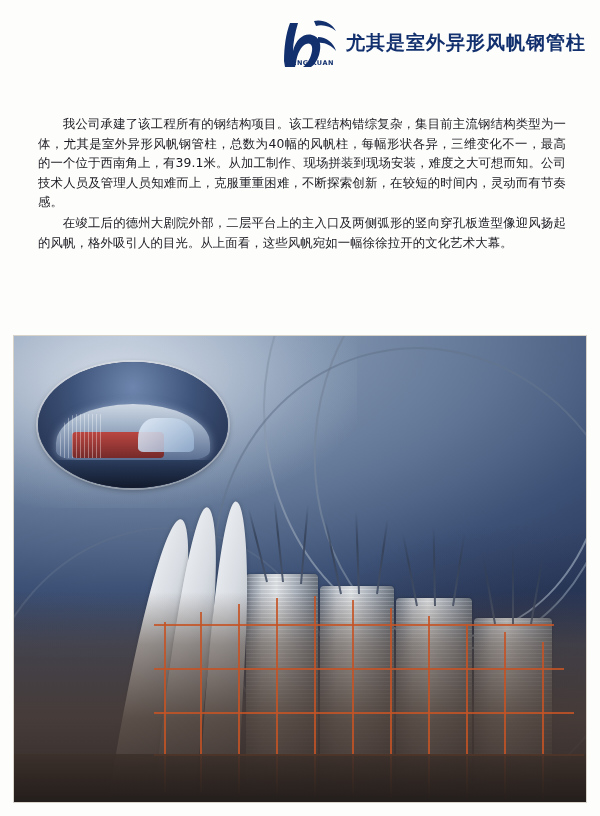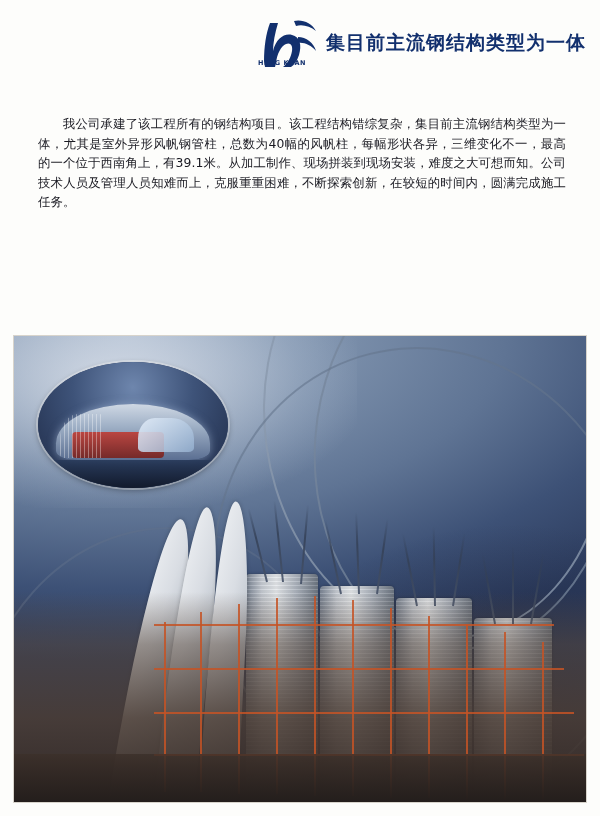--- a/index.html
+++ b/index.html
@@ -48,21 +48,21 @@
     font-family: "DejaVu Sans", sans-serif;
     font-size: 19px;
     font-weight: bold;
     letter-spacing: 1px;
     color: #12306e;
     white-space: nowrap;
   }
   .logo-sub {
     position: absolute;
     bottom: 2px;
-    left: 0;
+    left: 8px;
     font-family: "DejaVu Sans", sans-serif;
     font-size: 6.5px;
     font-weight: bold;
     letter-spacing: 0.5px;
     color: #12306e;
     white-space: nowrap;
   }
 
   
   .article {
@@ -250,25 +250,26 @@
 
   <div class="header">
     <div class="logo-mark">
       <svg width="62" height="52" viewBox="0 0 62 52" xmlns="http://www.w3.org/2000/svg">
         <path d="M6 44 C6 30 8 16 12 6 L20 6 C17 16 15 26 15 34 C18 22 26 16 34 18 C42 20 44 28 41 38 C39 44 36 48 33 50 L25 50 C30 46 33 40 34 34 C35 28 32 25 28 27 C23 29 19 37 18 46 L17 50 L7 50 Z" fill="#12306e"></path>
         <path d="M36 4 C44 2 54 6 58 14 C52 9 44 7 38 9 Z" fill="#12306e"></path>
         <path d="M40 20 C48 20 56 26 58 34 C53 28 46 25 40 26 Z" fill="#12306e"></path>
       </svg>
       <div class="logo-sub">HENG KUAN</div>
     </div>
-    <div class="logo-text">集目前主流钢结构类型为一体</div>
+    <div class="logo-text">尤其是室外异形风帆钢管柱</div>
   </div>
 
   <div class="article">
-    <p>我公司承建了该工程所有的钢结构项目。该工程结构错综复杂，集目前主流钢结构类型为一体，尤其是室外异形风帆钢管柱，总数为40幅的风帆柱，每幅形状各异，三维变化不一，最高的一个位于西南角上，有39.1米。从加工制作、现场拼装到现场安装，难度之大可想而知。公司技术人员及管理人员知难而上，克服重重困难，不断探索创新，在较短的时间内，圆满完成施工任务。</p>
+    <p>我公司承建了该工程所有的钢结构项目。该工程结构错综复杂，集目前主流钢结构类型为一体，尤其是室外异形风帆钢管柱，总数为40幅的风帆柱，每幅形状各异，三维变化不一，最高的一个位于西南角上，有39.1米。从加工制作、现场拼装到现场安装，难度之大可想而知。公司技术人员及管理人员知难而上，克服重重困难，不断探索创新，在较短的时间内，灵动而有节奏感。</p>
+    <p>在竣工后的德州大剧院外部，二层平台上的主入口及两侧弧形的竖向穿孔板造型像迎风扬起的风帆，格外吸引人的目光。从上面看，这些风帆宛如一幅徐徐拉开的文化艺术大幕。</p>
   </div>
 
   <div class="photo-frame">
     <div class="sky"></div>
     <div class="sky-glow"></div>
     <div class="sky-dark"></div>
 
     <div class="arc a1"></div>
     <div class="arc a2"></div>
     <div class="arc a3"></div>

